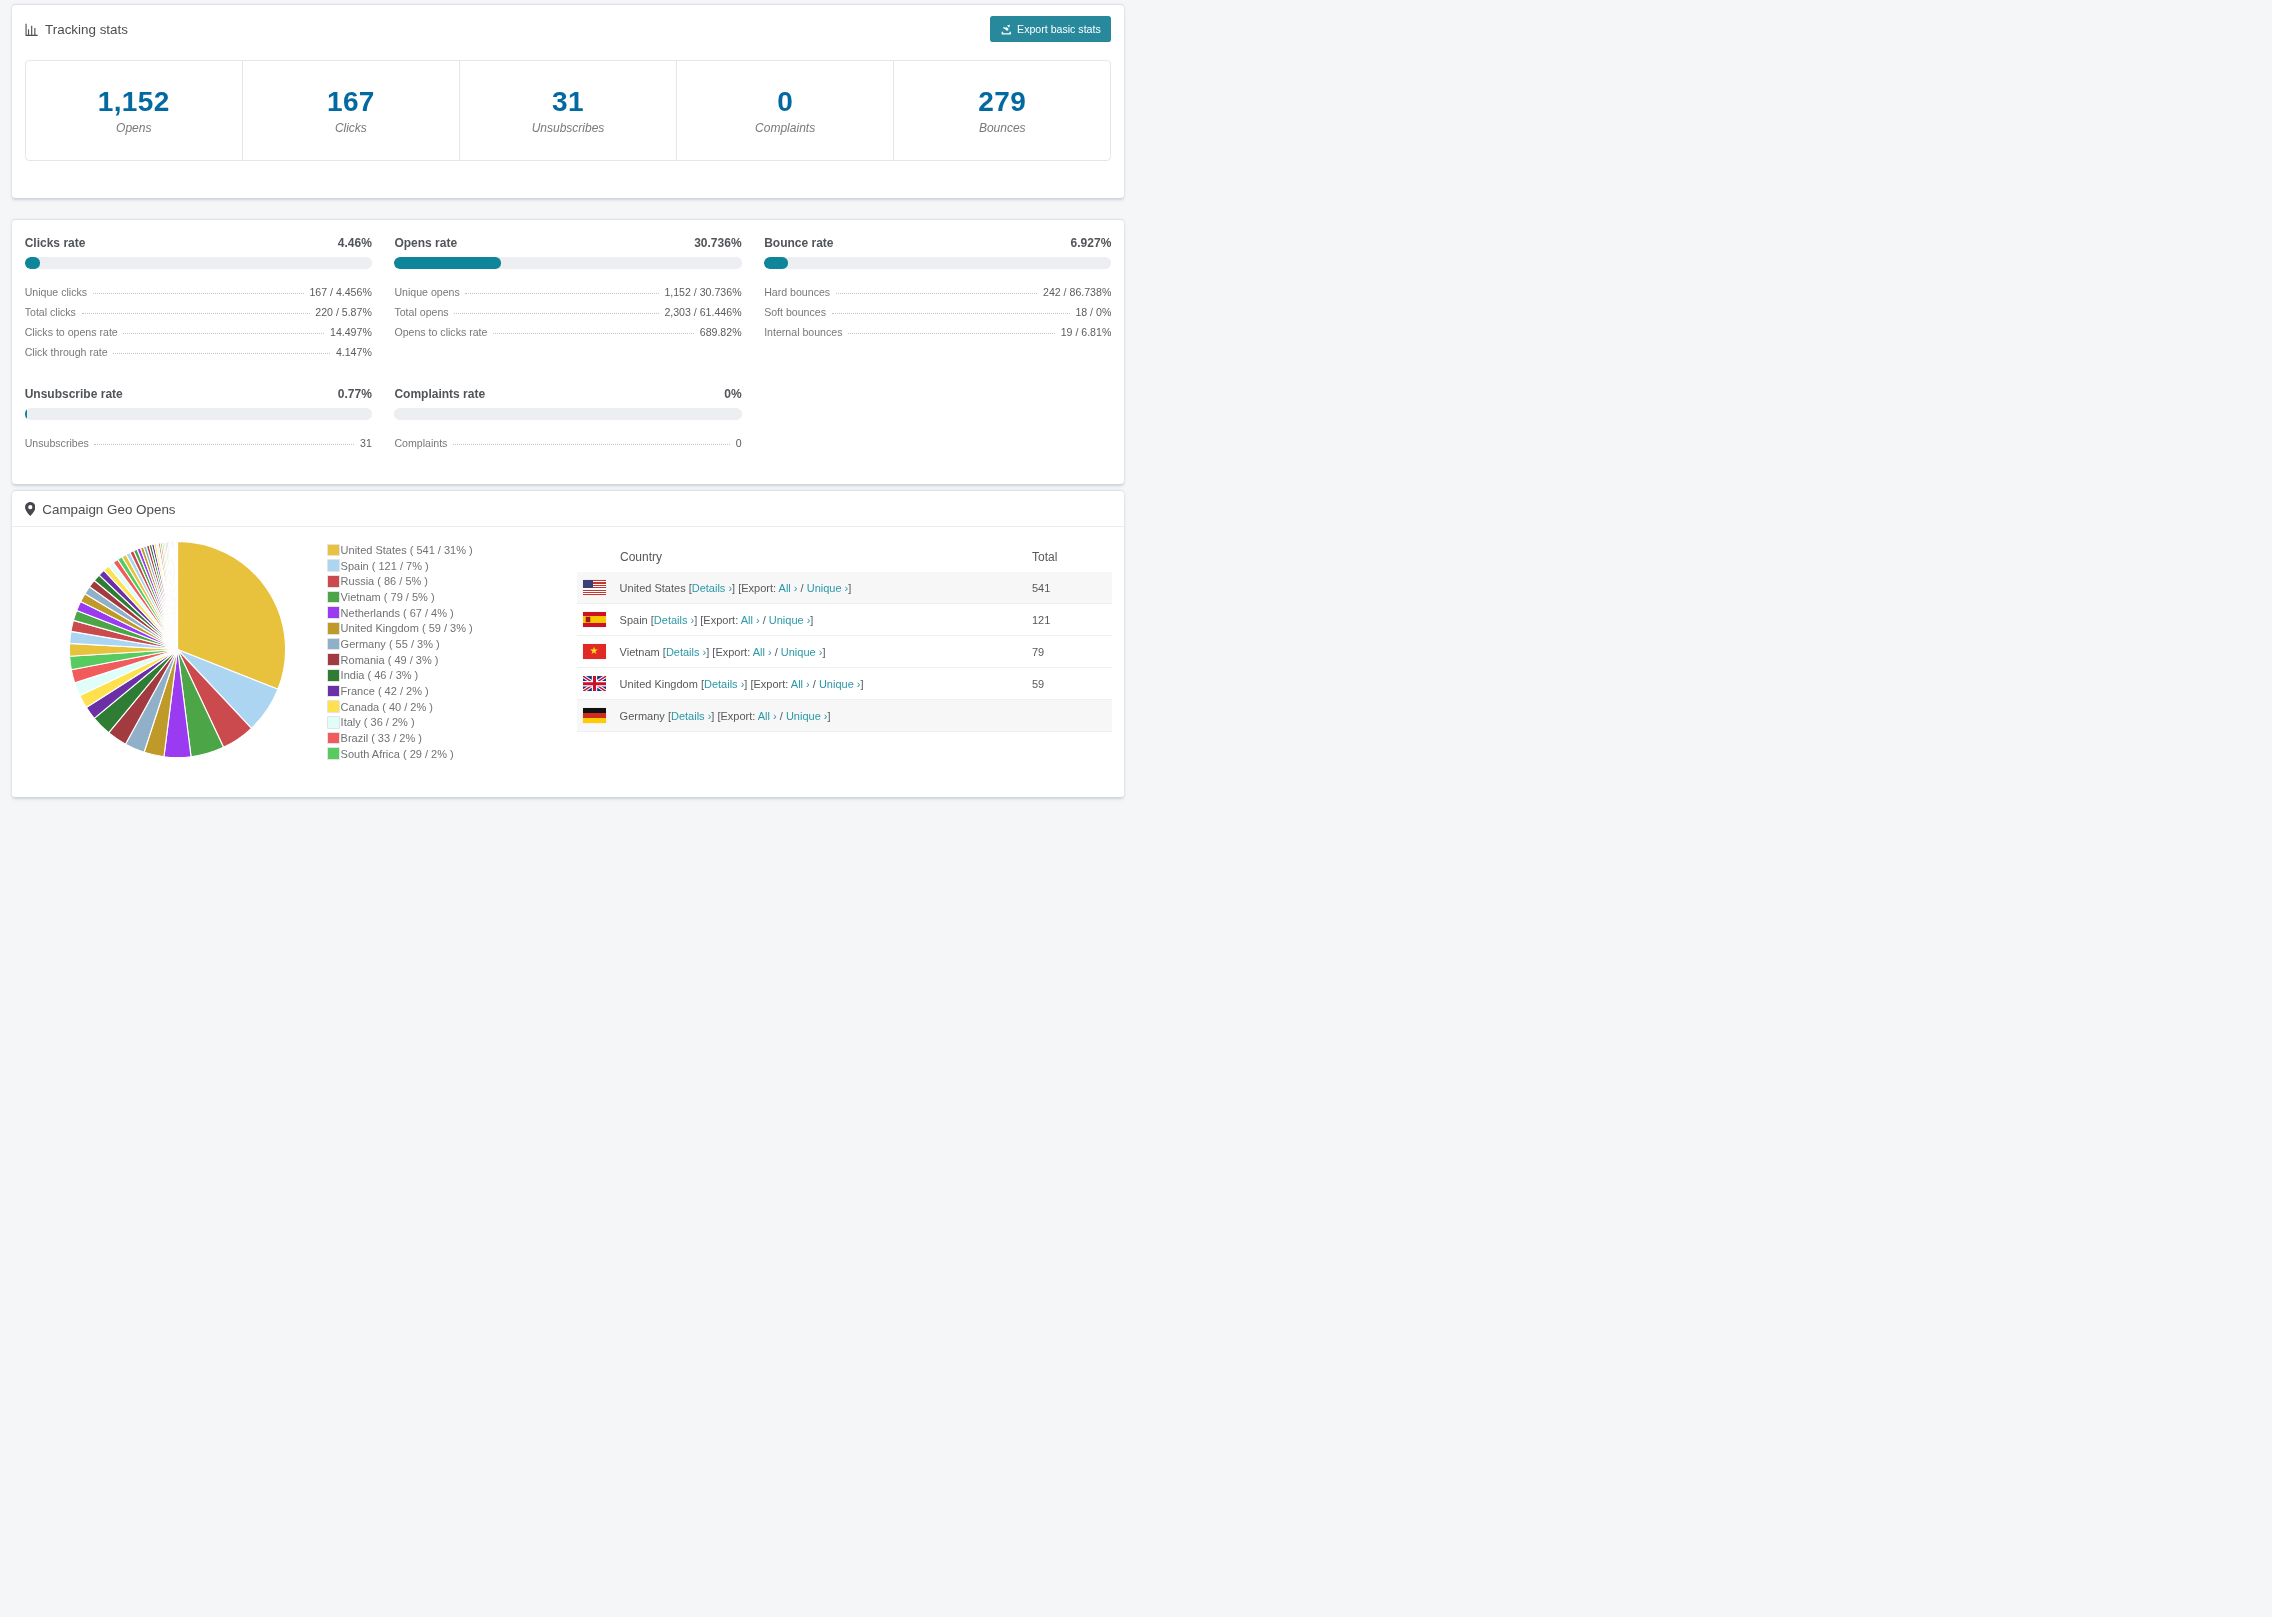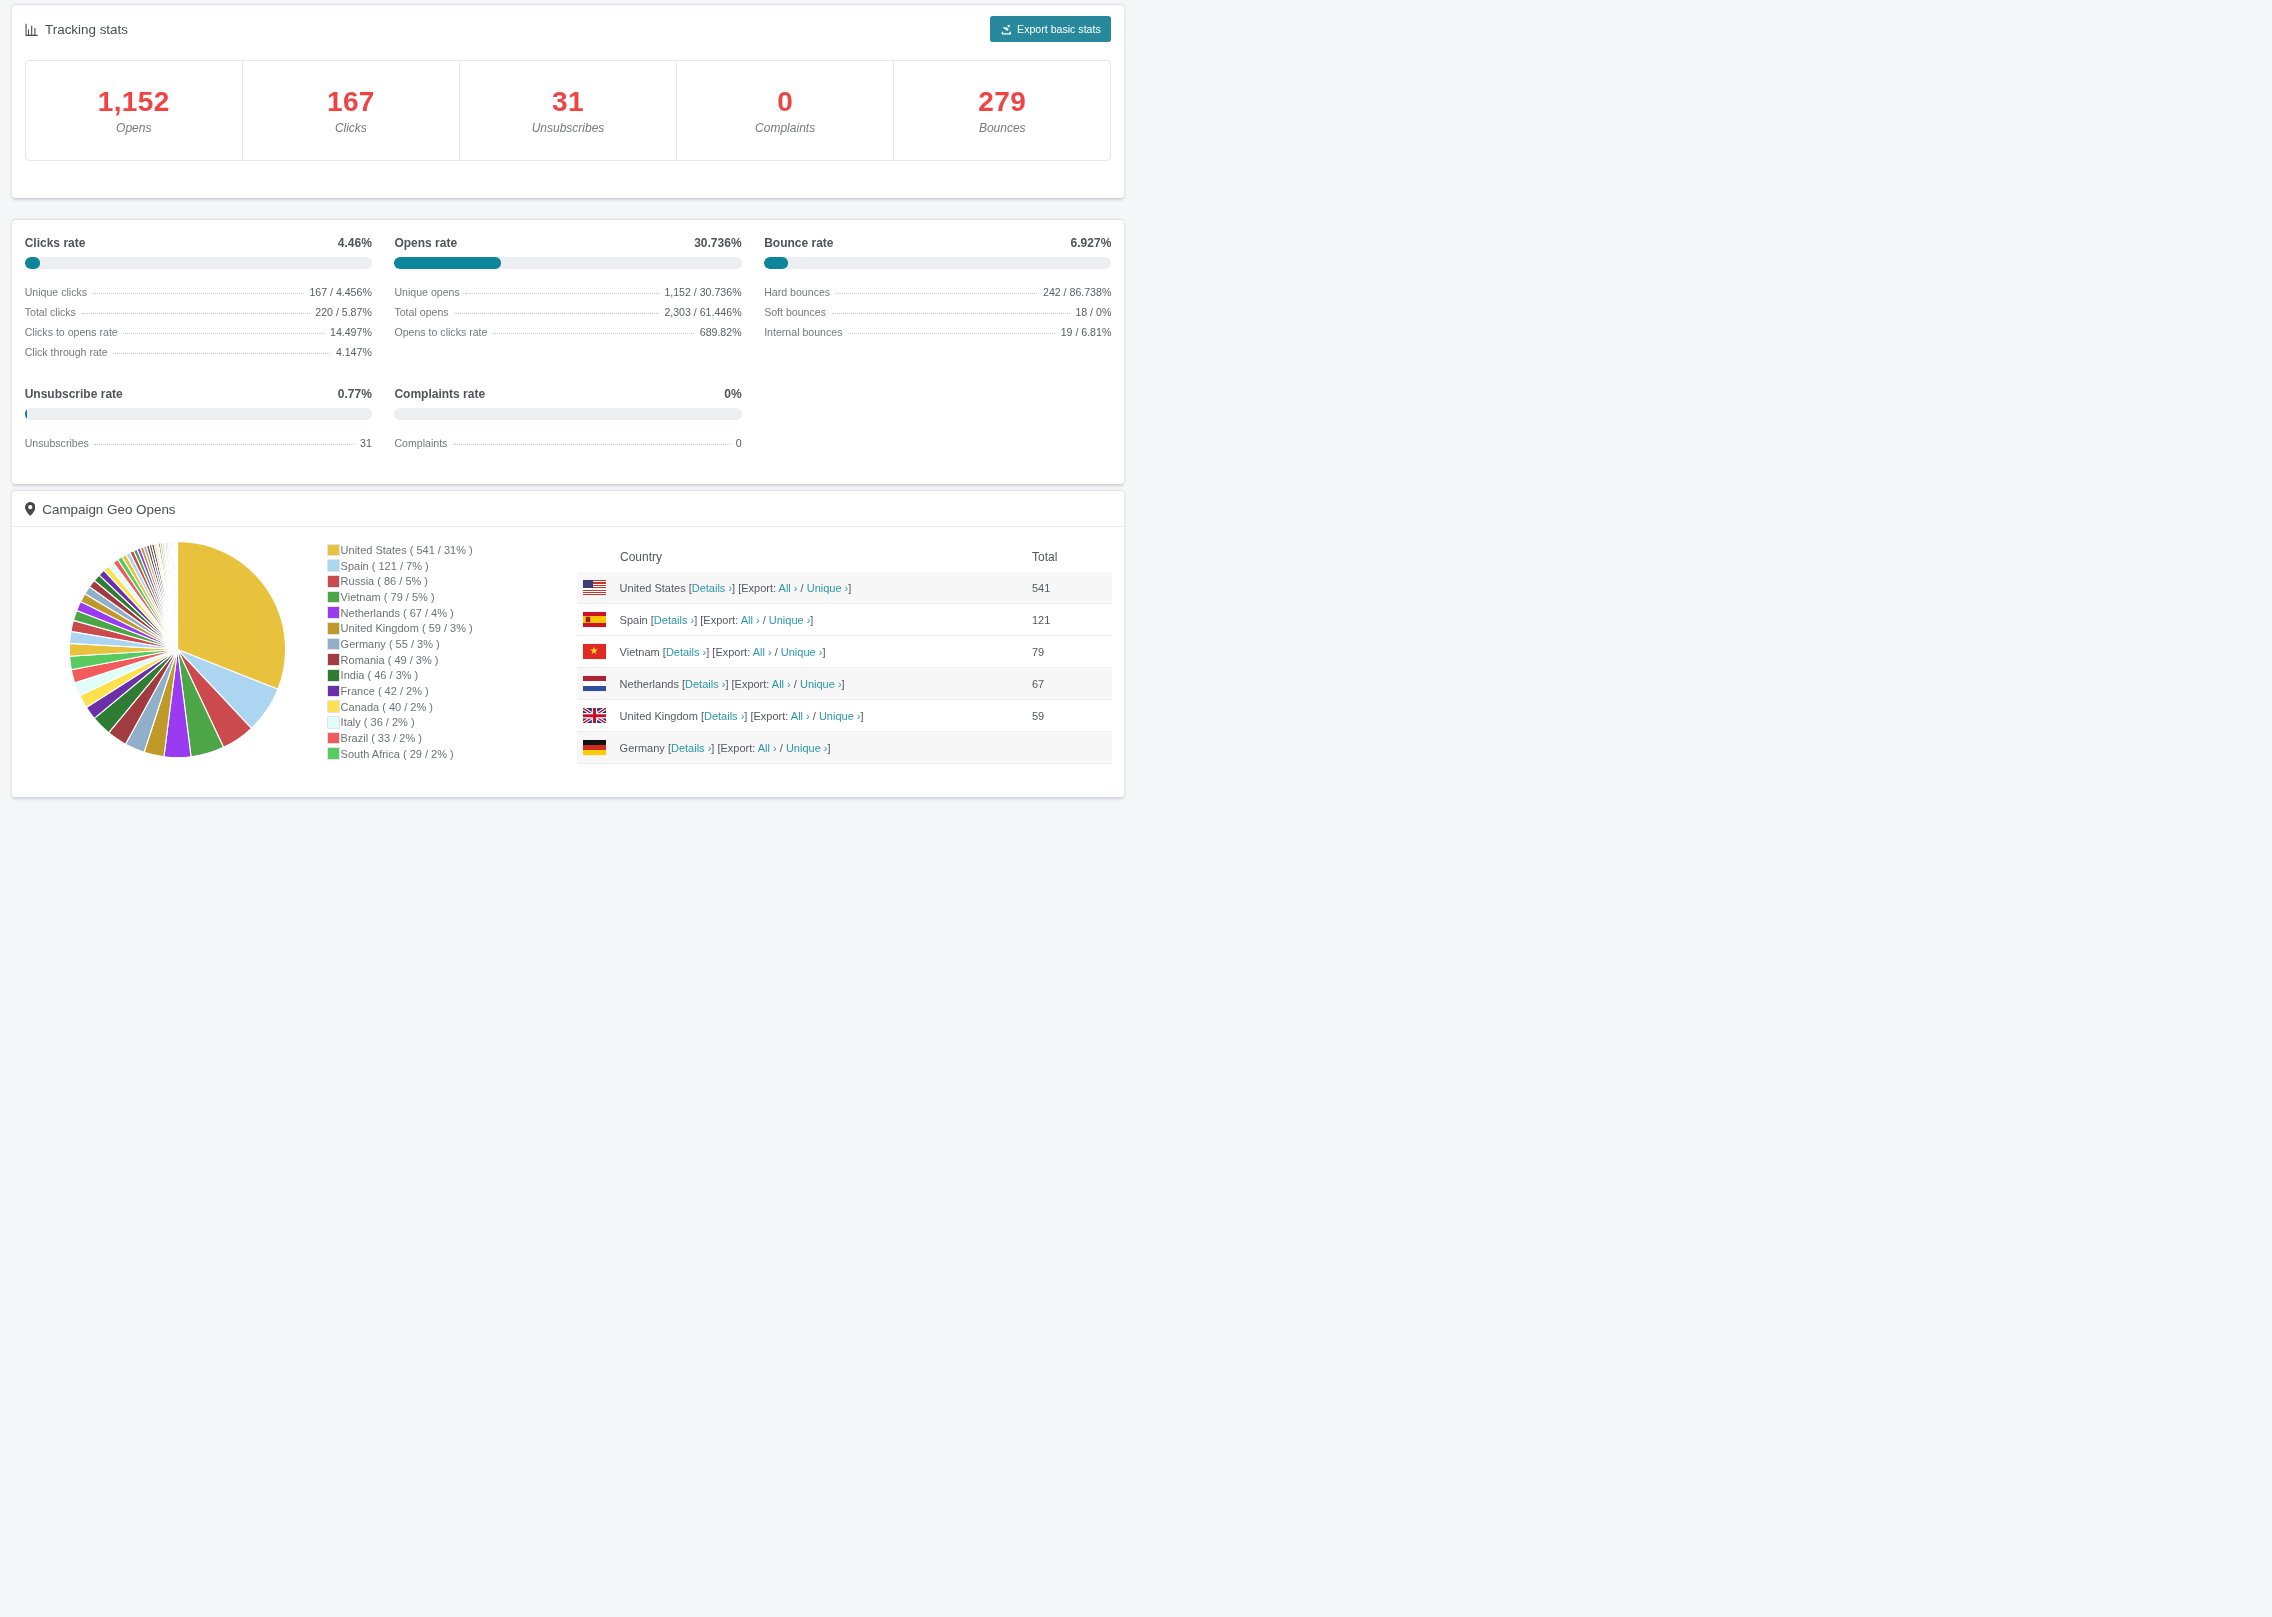--- a/index.html
+++ b/index.html
@@ -18,21 +18,21 @@
   .card-head { display:flex; justify-content:space-between; padding:11.3px 12.7px 0 12.7px; }
   .card-title { display:flex; align-items:center; gap:7px; font-size:13.4px; color:#4b4e52; }
   .card-title svg { display:block; }
   .btn-export {
     display:flex; align-items:center; gap:5.6px; background:#27899b; color:#fff; border:none;
     font-family:inherit; font-size:10.6px; padding:7px 10.6px; border-radius:2.8px; cursor:pointer;
   }
   .stats-row { margin:17.6px 12.7px 0 12.7px; height:101px; display:flex; border:0.7px solid #e4e6e8; border-radius:4.2px; }
   .stat-box { flex:1; display:flex; flex-direction:column; align-items:center; justify-content:center; gap:3.5px; border-right:0.7px solid #e4e6e8; }
   .stat-box:last-child { border-right:none; }
-  .stat-value { font-size:28px; font-weight:700; color:#ef4444; letter-spacing:0.4px; }
+  .stat-value { font-size:28px; font-weight:700; color:#0369a1; letter-spacing:0.4px; }
   .stat-label { font-size:12px; color:#77797c;font-style:italic; }
 
   
   #card-rates { padding:15.5px 12.7px; display:grid; grid-template-columns:repeat(3,1fr); column-gap:22.6px; row-gap:21px; align-content:start; }
   .rate-head { display:flex; justify-content:space-between; align-items:baseline; }
   .rate-title, .rate-value { font-size:12px; font-weight:700; color:#515458; }
   .bar { margin-top:7.8px; height:11.3px; background:#eceef1; border-radius:5.6px; overflow:hidden; }
   .bar-fill { height:100%; background:#0f8599; border-radius:5.6px; }
   .kv-list { margin-top:17px; }
   .kv-row { display:flex; align-items:baseline; height:20px; font-size:10.6px; }
@@ -379,25 +379,20 @@
         <div class="geo-row">
           <span class="flag flag-es"></span>
           <span class="geo-row-text"><span>Spain [</span><a class="geo-link">Details ›</a><span>] [Export: </span><a class="geo-link">All ›</a><span> / </span><a class="geo-link">Unique ›</a><span>]</span></span>
           <span class="geo-total">121</span>
         </div>
         <div class="geo-row">
           <span class="flag flag-vn"></span>
           <span class="geo-row-text"><span>Vietnam [</span><a class="geo-link">Details ›</a><span>] [Export: </span><a class="geo-link">All ›</a><span> / </span><a class="geo-link">Unique ›</a><span>]</span></span>
           <span class="geo-total">79</span>
         </div>
-        <div class="geo-row odd">
-          <span class="flag flag-nl"></span>
-          <span class="geo-row-text"><span>Netherlands [</span><a class="geo-link">Details ›</a><span>] [Export: </span><a class="geo-link">All ›</a><span> / </span><a class="geo-link">Unique ›</a><span>]</span></span>
-          <span class="geo-total">67</span>
-        </div>
         <div class="geo-row">
           <span class="flag flag-gb">
             <svg width="23" height="15.5" viewBox="0 0 60 40">
               <rect width="60" height="40" fill="#123488"></rect>
               <path d="M0,0 L60,40 M60,0 L0,40" stroke="#fff" stroke-width="9"></path>
               <path d="M0,0 L60,40 M60,0 L0,40" stroke="#C8102E" stroke-width="3.6"></path>
               <path d="M30,0 V40 M0,20 H60" stroke="#fff" stroke-width="14"></path>
               <path d="M30,0 V40 M0,20 H60" stroke="#C8102E" stroke-width="8"></path>
             </svg>
           </span>

